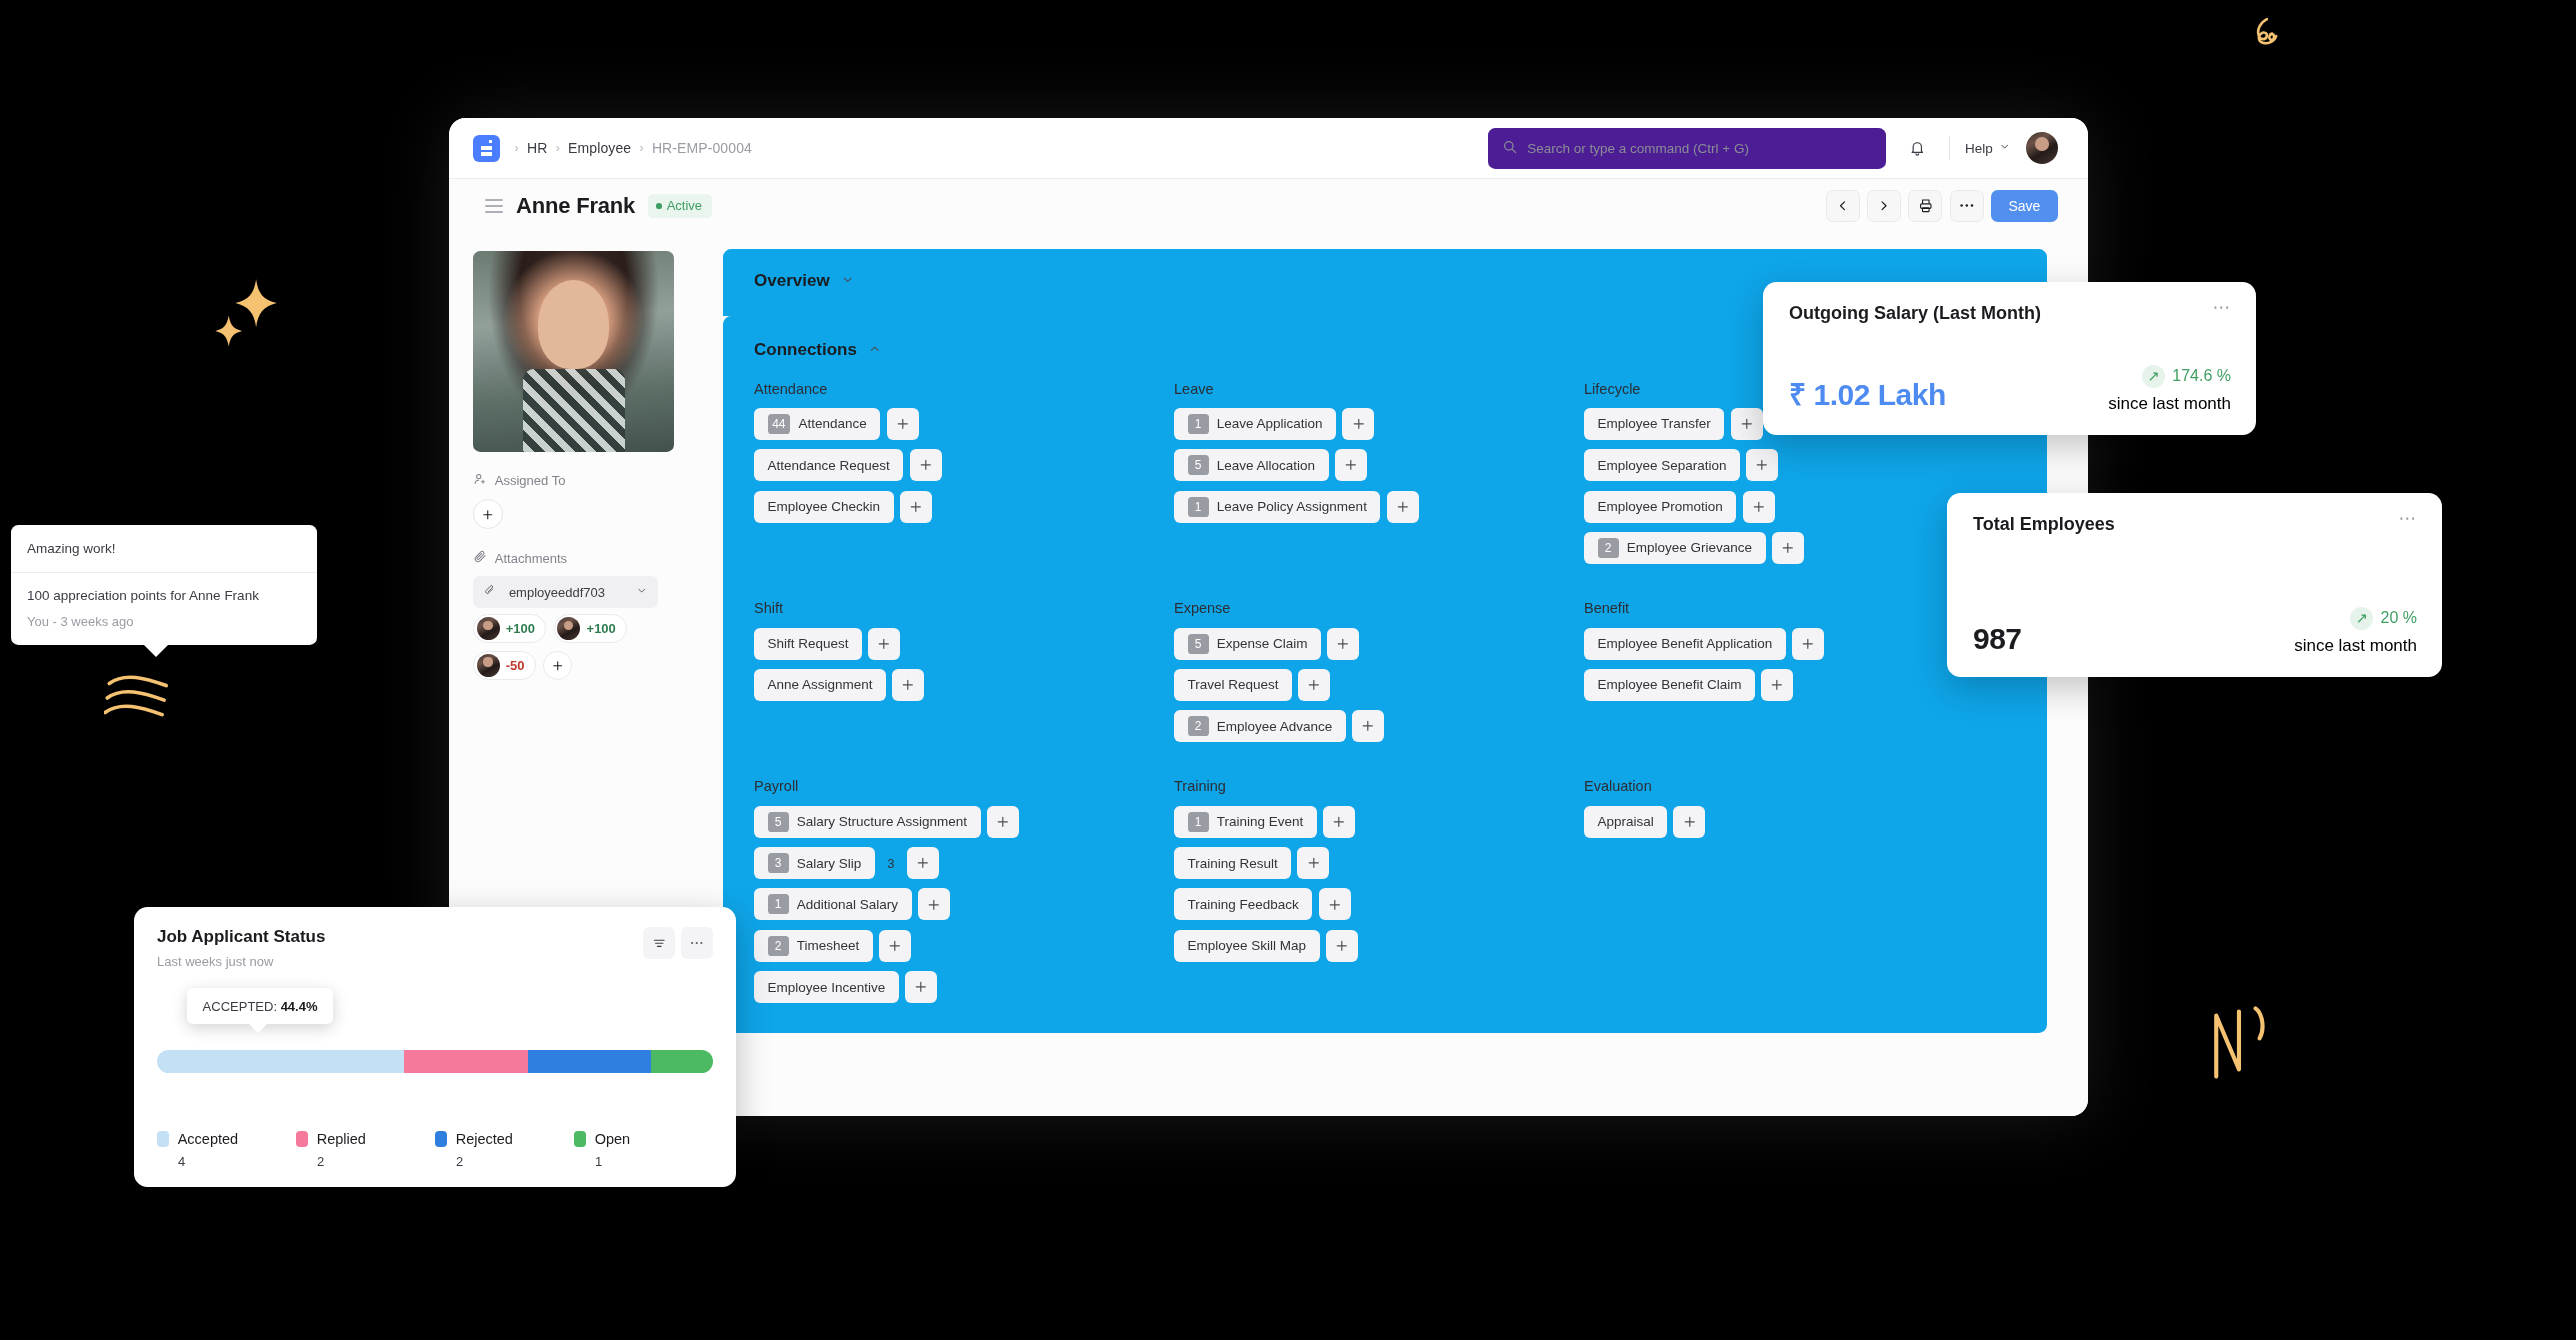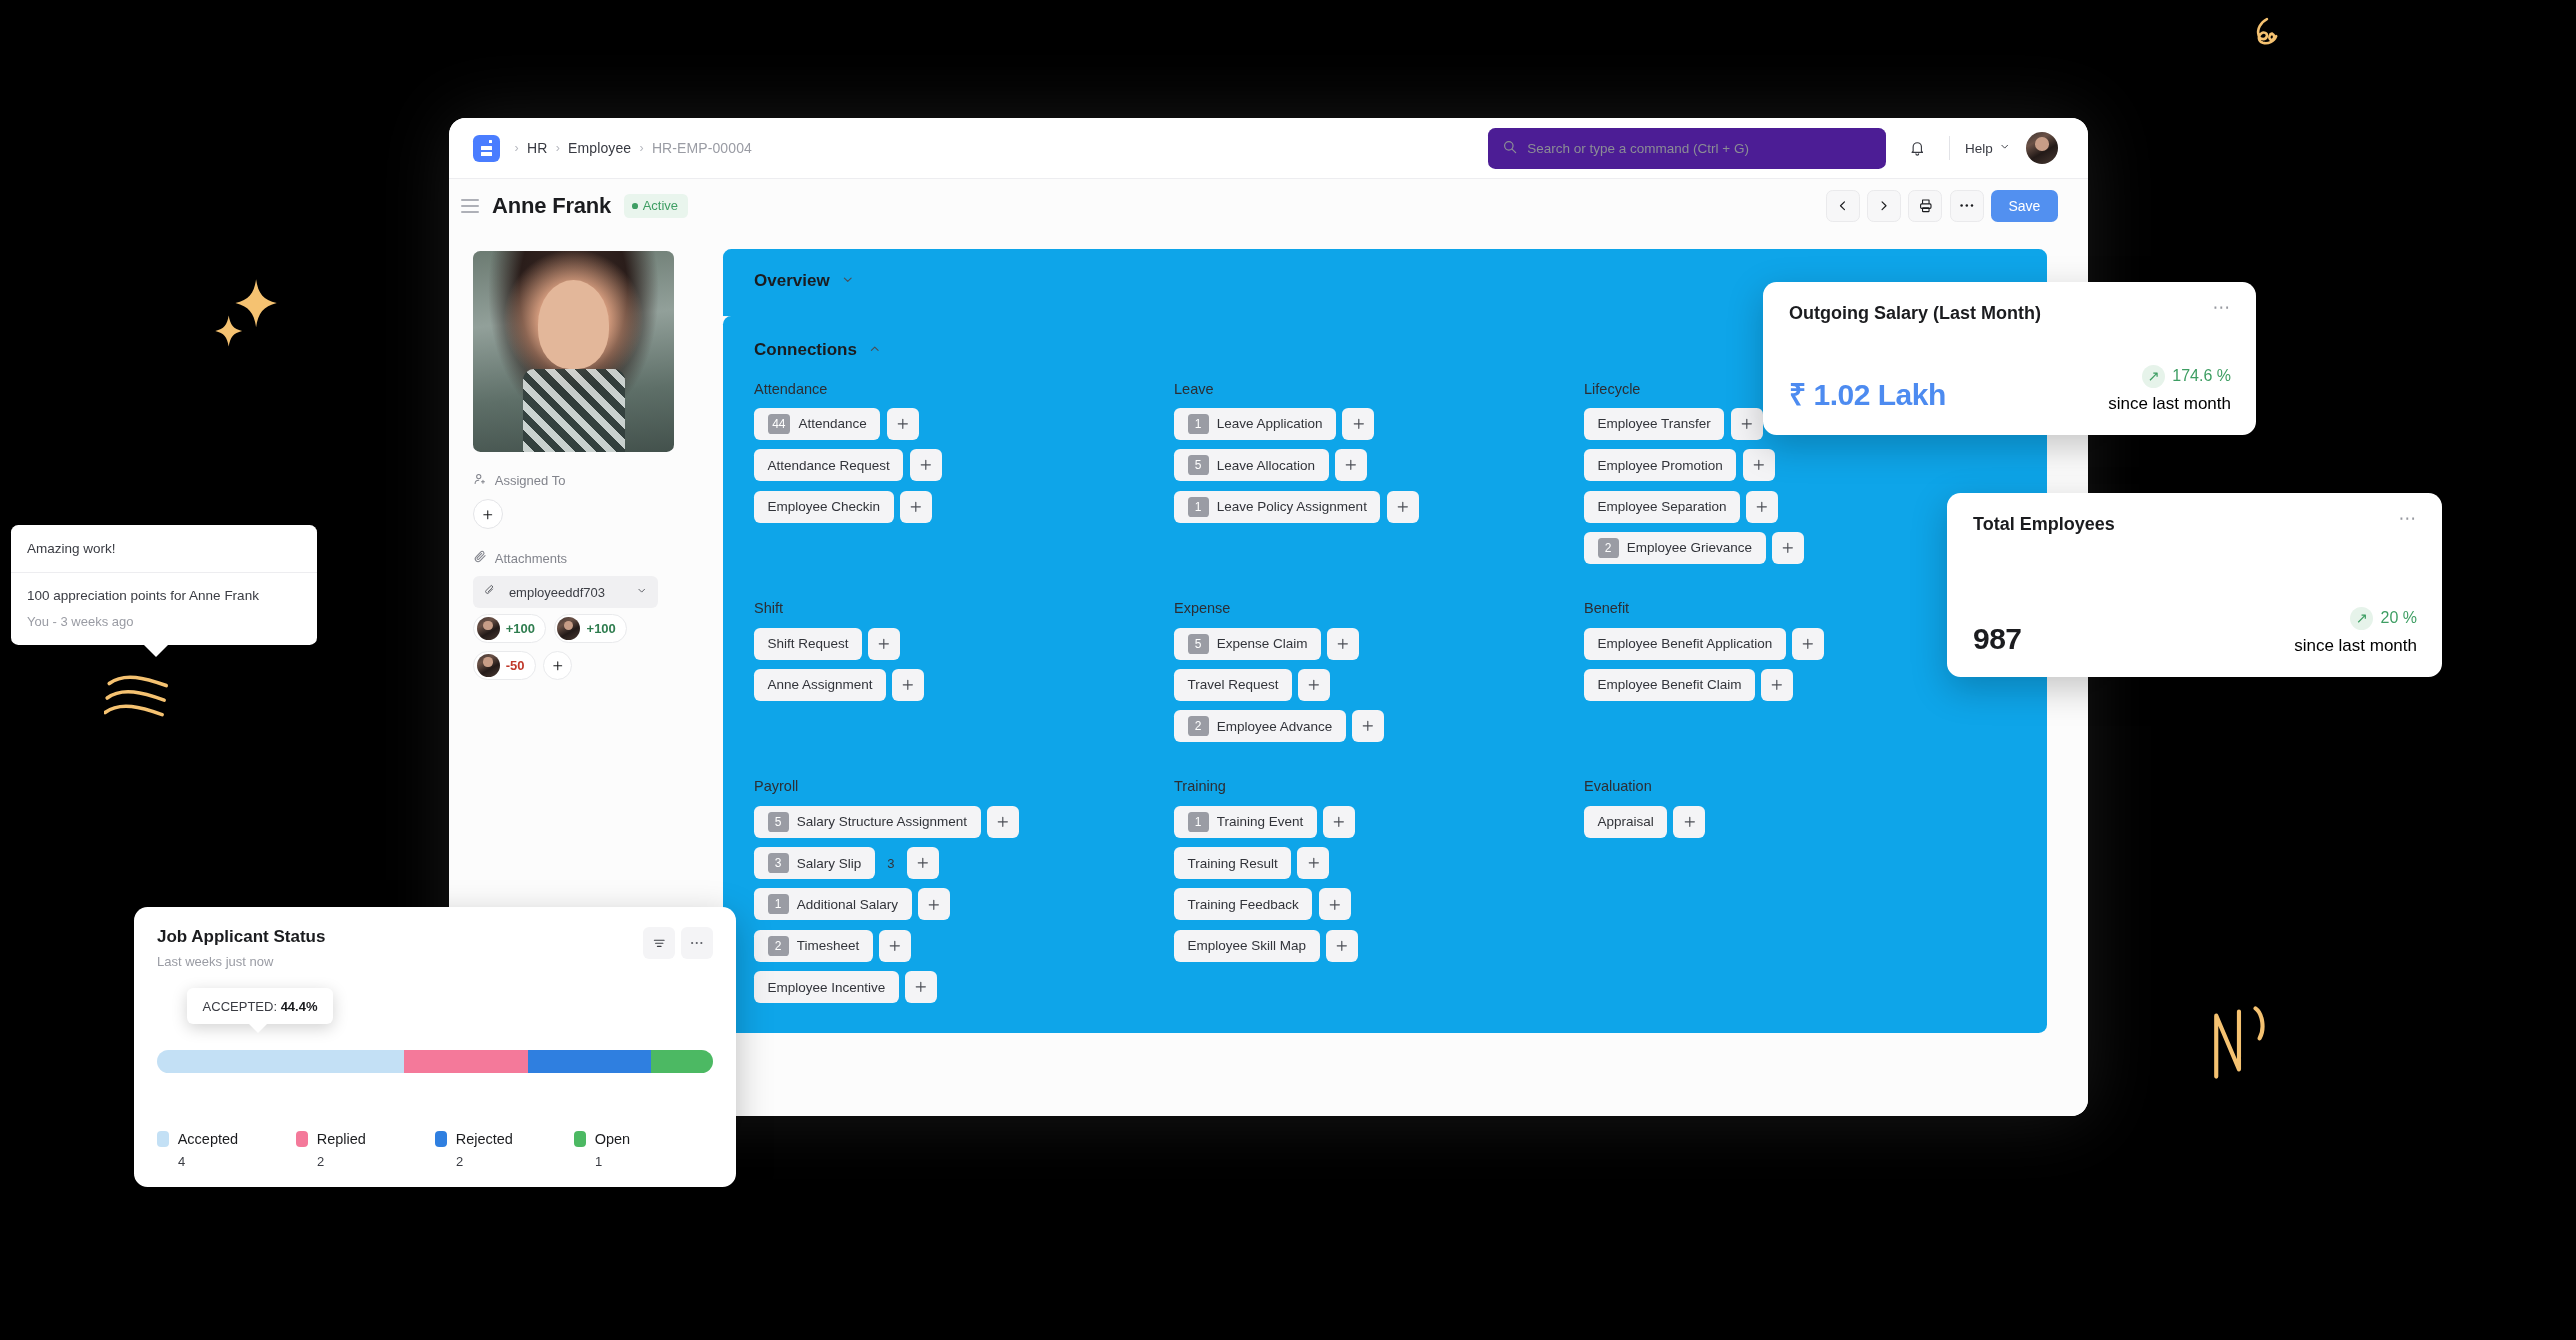--- a/index.html
+++ b/index.html
@@ -86,21 +86,21 @@
   #avatar-nav::after {
     content:""; position:absolute; left: 9.3px; top: 5.2px;
     width: 13.5px; height: 13.5px; border-radius: 50%;
     background: #c79d87;
   }
 
   
   #page-head {
     height: 54px; flex: none;
     display: flex; align-items: center;
-    padding: 0 30px 0 12px;
+    padding: 0 30px 0 36px;
     background: #fcfcfc;
   }
   #sidebar-toggle { display: flex; flex-direction: column; gap: 3.6px; width: 17.6px; flex: none; }
   #sidebar-toggle i { height: 2.1px; background: #aeb0b7; border-radius: 1px; }
   #page-title { font-size: 22px; font-weight: bold; color: #1b1c1f; margin-left: 13.5px; letter-spacing: -0.2px;}
   #status-badge {
     margin-left: 12.4px;
     background: #e9f5ed; color: #3e9e63;
     font-size: 13px; border-radius: 5.2px;
     padding: 4.1px 10.4px 4.7px 8.3px;
@@ -643,31 +643,31 @@
                   <span>Employee Transfer</span>
                 </div>
                 <div class="conn-add">
                   <svg width="15.6" height="15.6" viewBox="0 0 24 24" fill="none" stroke="#4b4d55" stroke-width="1.8">
                     <path d="M12 5v14M5 12h14" stroke-linecap="round"></path>
                   </svg>
                 </div>
               </div>
               <div class="conn-row">
                 <div class="conn-link">
+                  <span>Employee Separation</span>
+                </div>
+                <div class="conn-add">
+                  <svg width="15.6" height="15.6" viewBox="0 0 24 24" fill="none" stroke="#4b4d55" stroke-width="1.8">
+                    <path d="M12 5v14M5 12h14" stroke-linecap="round"></path>
+                  </svg>
+                </div>
+              </div>
+              <div class="conn-row">
+                <div class="conn-link">
                   <span>Employee Promotion</span>
-                </div>
-                <div class="conn-add">
-                  <svg width="15.6" height="15.6" viewBox="0 0 24 24" fill="none" stroke="#4b4d55" stroke-width="1.8">
-                    <path d="M12 5v14M5 12h14" stroke-linecap="round"></path>
-                  </svg>
-                </div>
-              </div>
-              <div class="conn-row">
-                <div class="conn-link">
-                  <span>Employee Separation</span>
                 </div>
                 <div class="conn-add">
                   <svg width="15.6" height="15.6" viewBox="0 0 24 24" fill="none" stroke="#4b4d55" stroke-width="1.8">
                     <path d="M12 5v14M5 12h14" stroke-linecap="round"></path>
                   </svg>
                 </div>
               </div>
               <div class="conn-row">
                 <div class="conn-link">
                   <span class="conn-count">2</span>

